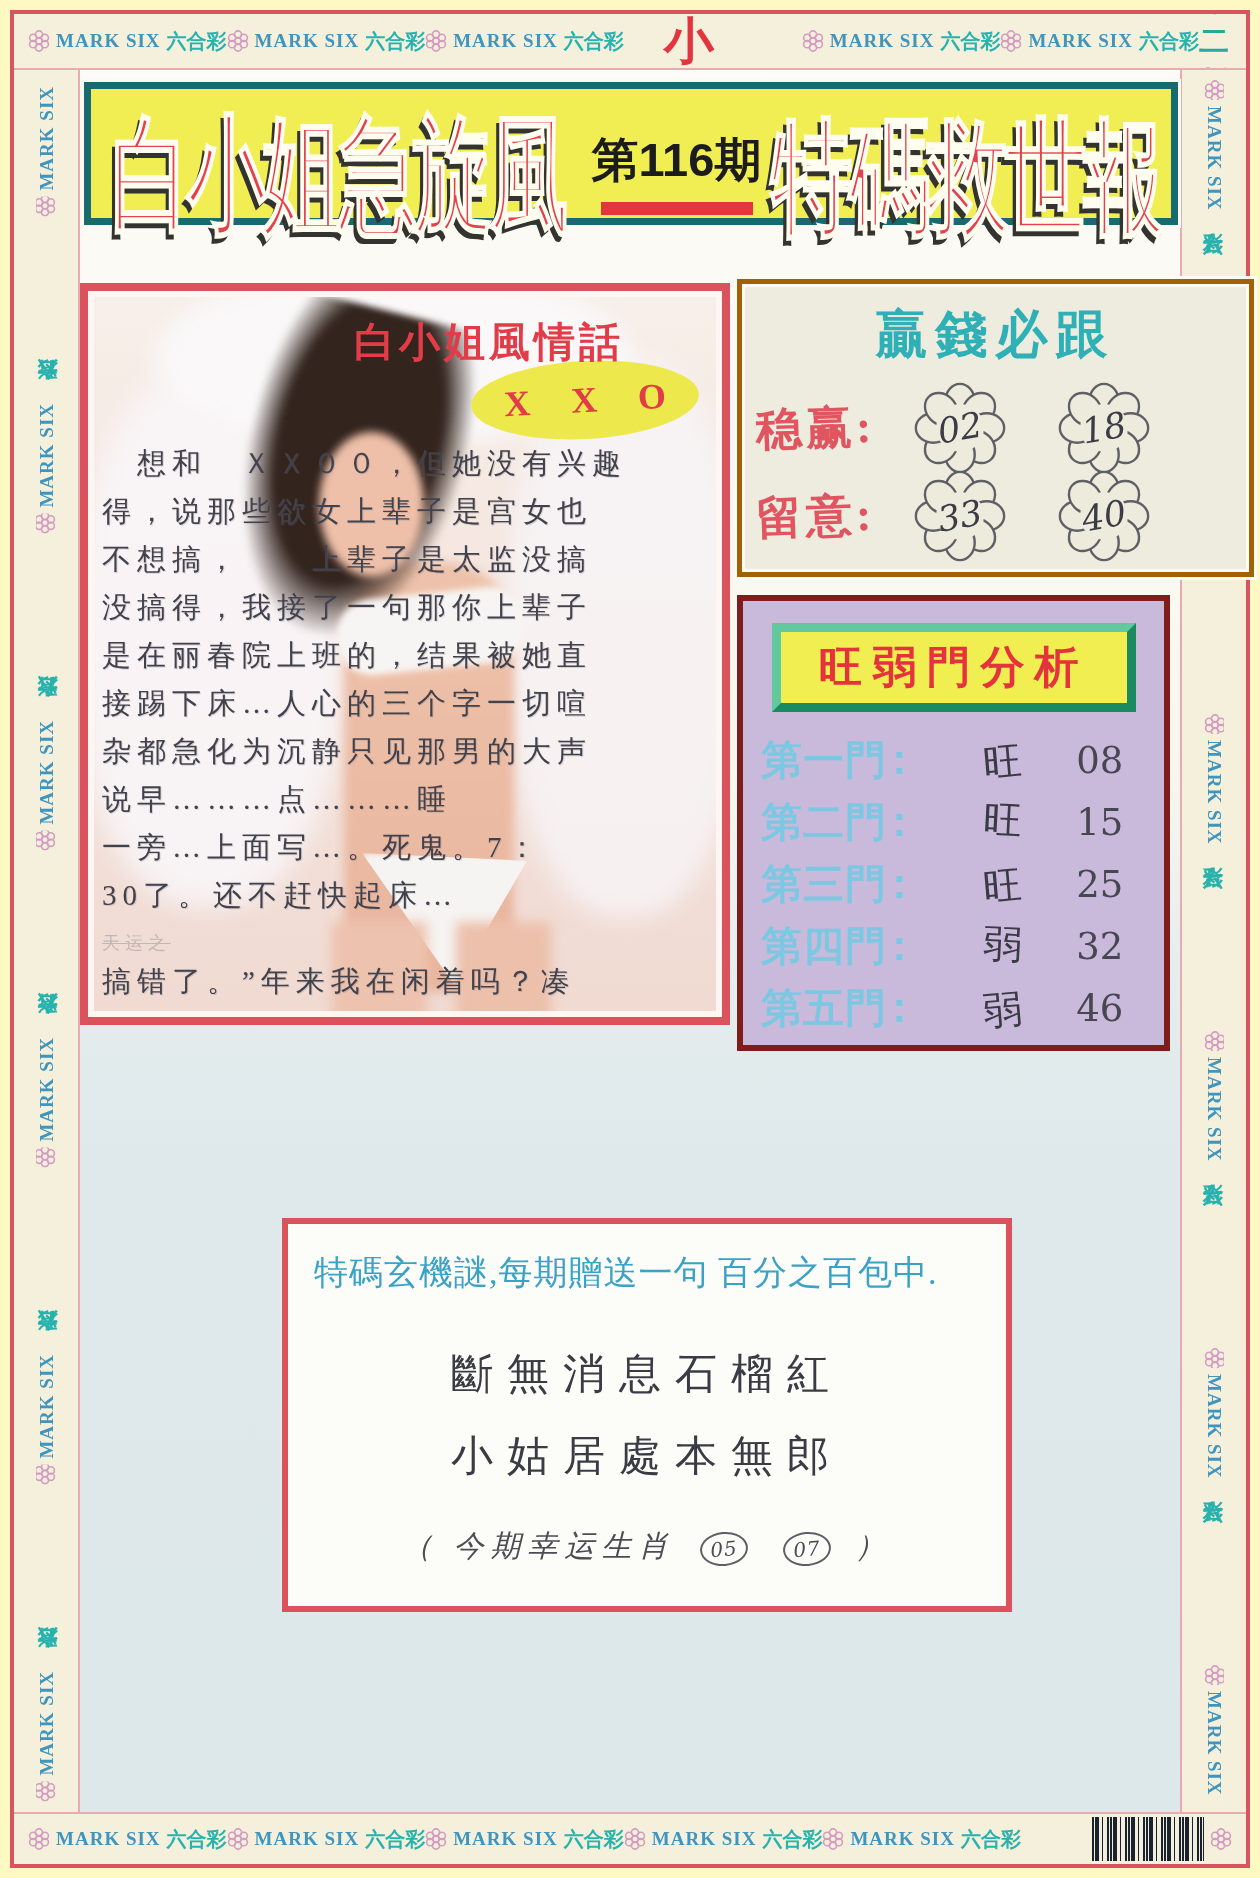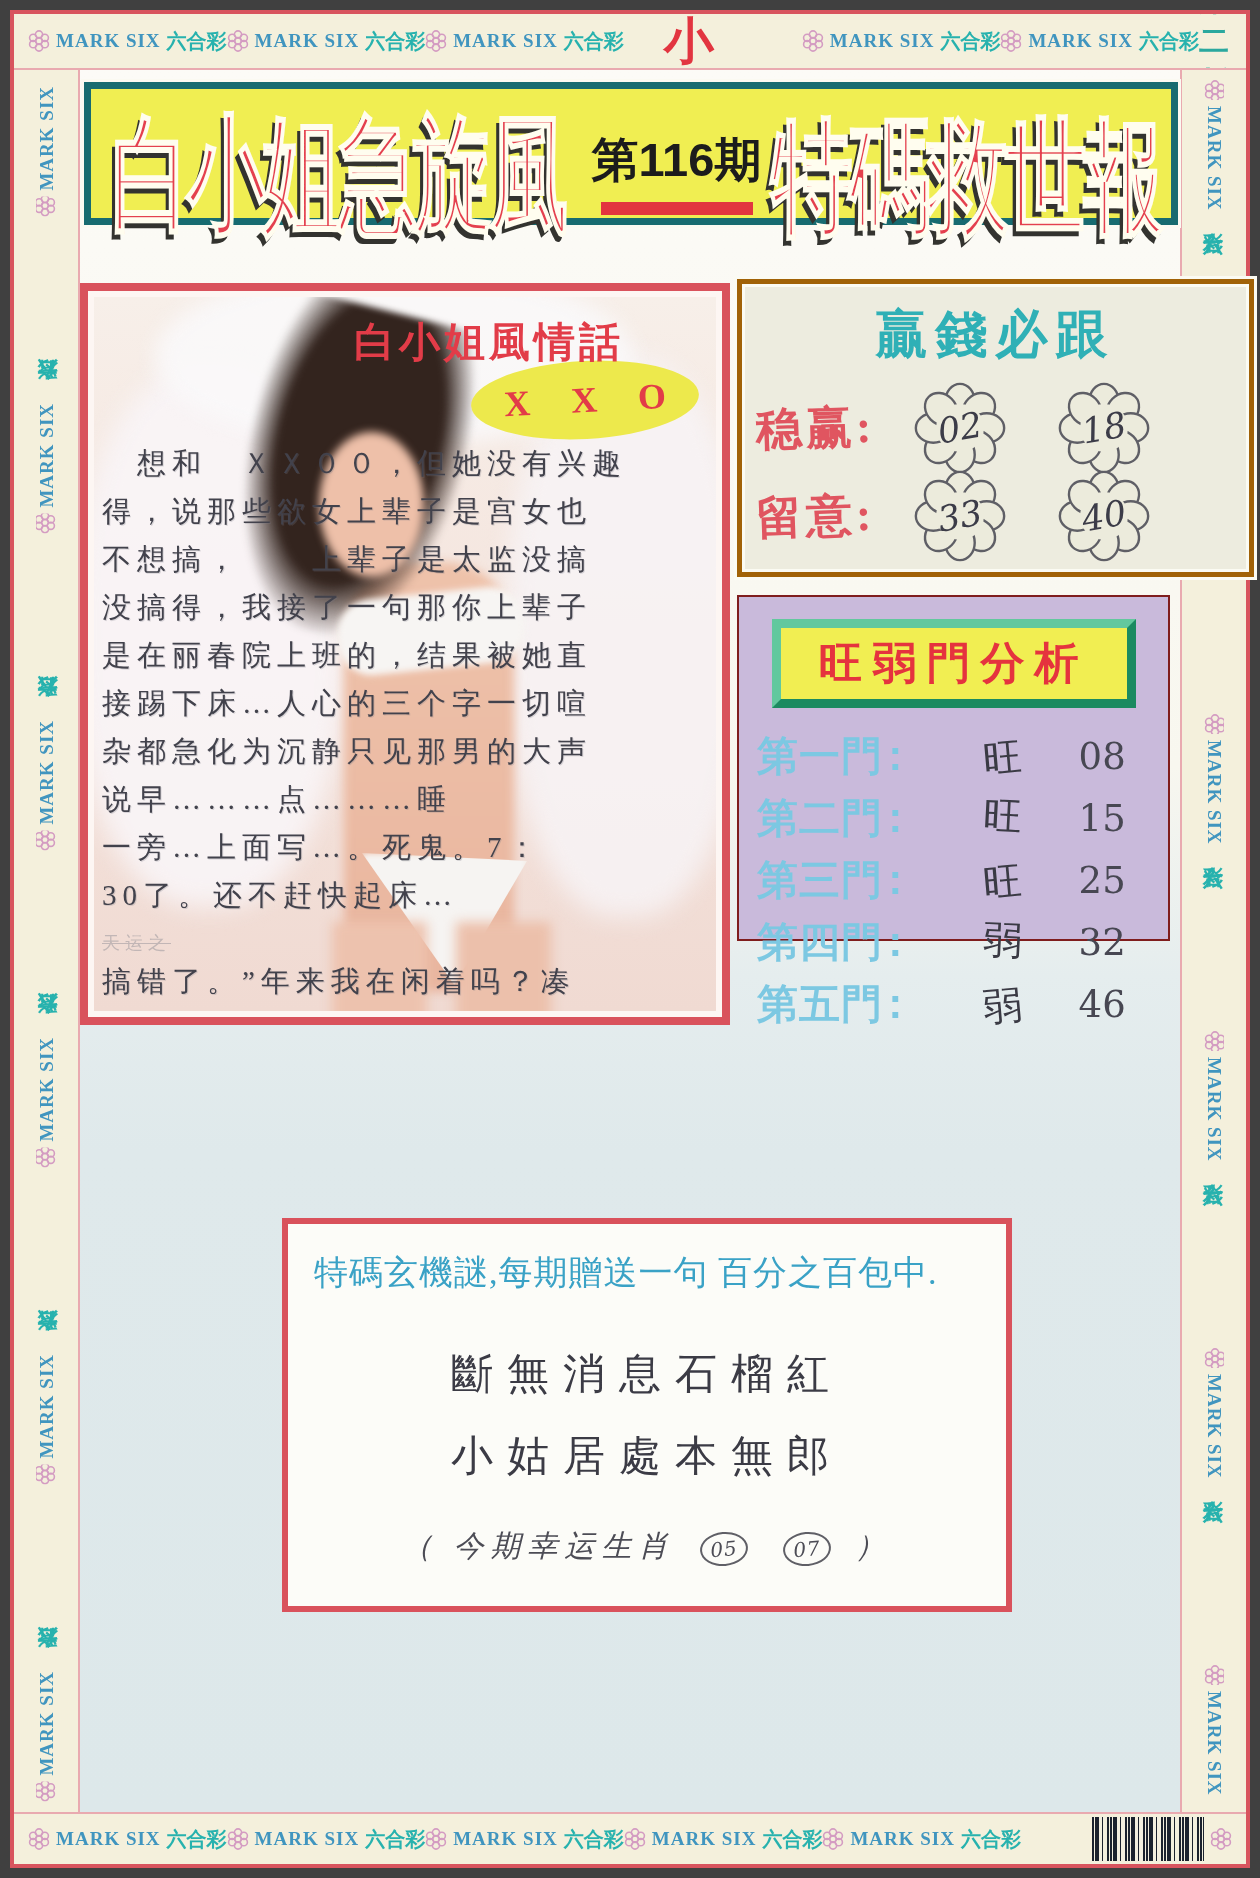--- a/index.html
+++ b/index.html
@@ -1,16 +1,16 @@
 <!DOCTYPE html>
 <html><head>
 <meta charset="utf-8">
 <style>
   html,body{margin:0;padding:0;background:#ffffff;}
-  .page{position:relative;width:1260px;height:1878px;background:#404040;overflow:hidden;
+  .page{position:relative;width:1260px;height:1878px;background:#fef9c3;overflow:hidden;
         font-family:"Liberation Serif", serif;}
   
   .frame{position:absolute;inset:10px;border:4px solid #d8545e;}
   .band{position:absolute;background:#f4f0dc;overflow:hidden;}
   .band-top{top:0;left:0;right:0;height:56px;border-bottom:2px solid #e9aab0;
             display:flex;align-items:center;justify-content:space-between;padding:0 14px;box-sizing:border-box;}
   .band-bottom{bottom:0;left:0;right:0;height:52px;border-top:2px solid #e9aab0;
             display:flex;align-items:center;justify-content:space-between;padding:0 14px;box-sizing:border-box;}
   .band-left{top:56px;bottom:52px;left:0;width:66px;border-right:2px solid #e9aab0;
             display:flex;flex-direction:column;align-items:center;justify-content:space-between;padding:10px 0;box-sizing:border-box;}
@@ -69,22 +69,22 @@
   .win-title{margin-top:16px;text-align:center;font-size:52px;font-weight:bold;color:#2fb0b6;letter-spacing:8px;
     font-family:"Liberation Sans",sans-serif;}
   .win-rows{position:absolute;left:14px;top:100px;right:6px;}
   .win-row{display:flex;align-items:center;height:88px;}
   .win-label{width:158px;font-size:46px;font-weight:bold;color:#e05560;letter-spacing:4px;transform:rotate(-2deg);}
   .num-flower{position:relative;width:92px;height:92px;flex:0 0 auto;}
   .num-flower + .num-flower{margin-left:52px;}
   .flower-num{position:absolute;inset:0;display:flex;align-items:center;justify-content:center;
     font-family:"DejaVu Serif",serif;font-style:italic;font-size:35px;color:#3c3c48;transform:rotate(-10deg);}
   
-  .gate-box{position:absolute;left:737px;top:595px;width:433px;height:346px;background:#c9badb;
-    border:2px solid #7f1d1d;box-sizing:border-box;}
+  .gate-box{position:absolute;left:737px;top:595px;width:433px;height:456px;background:#c9badb;
+    border:6px solid #7f1d1d;box-sizing:border-box;}
   .gate-title-bar{margin:22px auto 0 auto;width:364px;background:#f1ee52;
     border:9px solid;border-color:#62c89e #1b8a60 #1b8a60 #62c89e;box-sizing:border-box;text-align:center;padding:6px 0;}
   .gate-title{font-size:44px;font-weight:bold;color:#e5333e;letter-spacing:10px;font-family:"Liberation Sans",sans-serif;}
   .gate-rows{position:absolute;left:18px;top:128px;right:10px;}
   .gate-row{display:flex;align-items:center;height:62px;}
   .gate-label{width:228px;font-size:41px;font-weight:bold;color:#7cc8e2;letter-spacing:1px;
     font-family:Liberation Mono, monospace;}
   .gate-status{width:96px;font-size:39px;color:#3a3a44;font-family:"DejaVu Serif",serif;}
   .gate-row:nth-child(odd) .gate-status{transform:rotate(-5deg);}
   .gate-row:nth-child(even) .gate-status{transform:rotate(3deg);}

